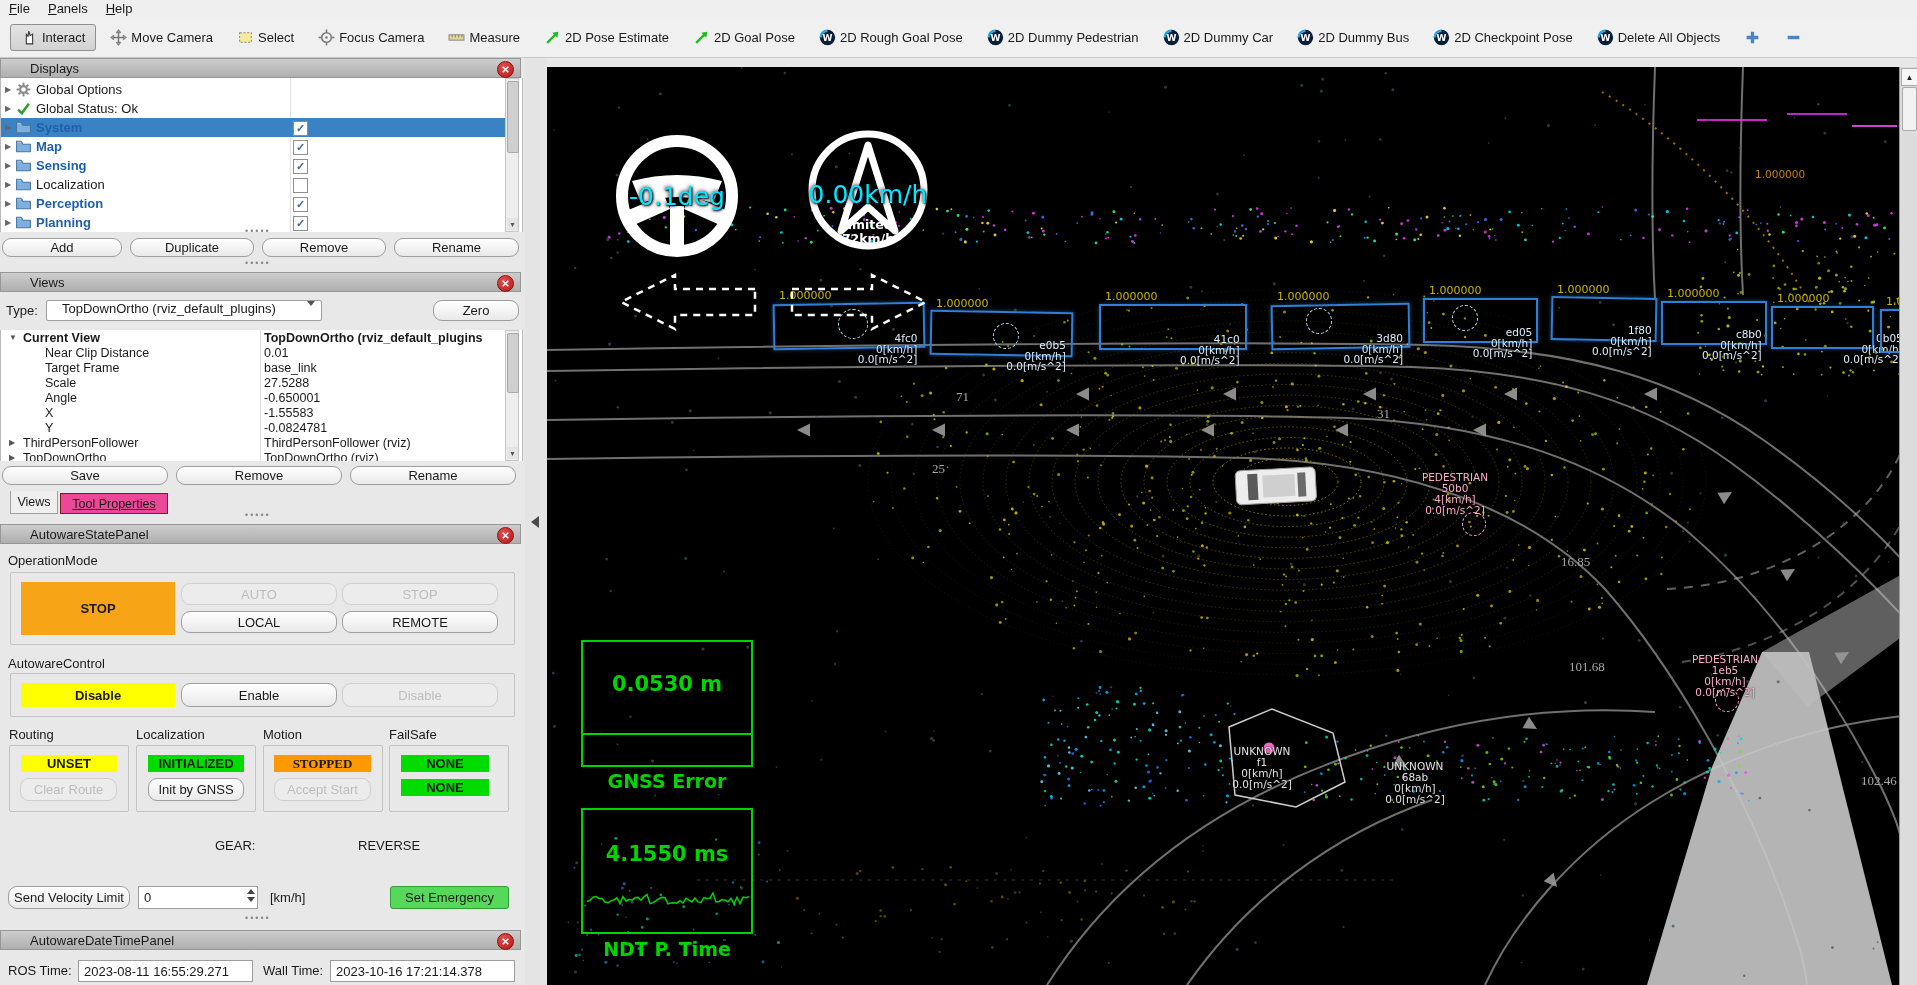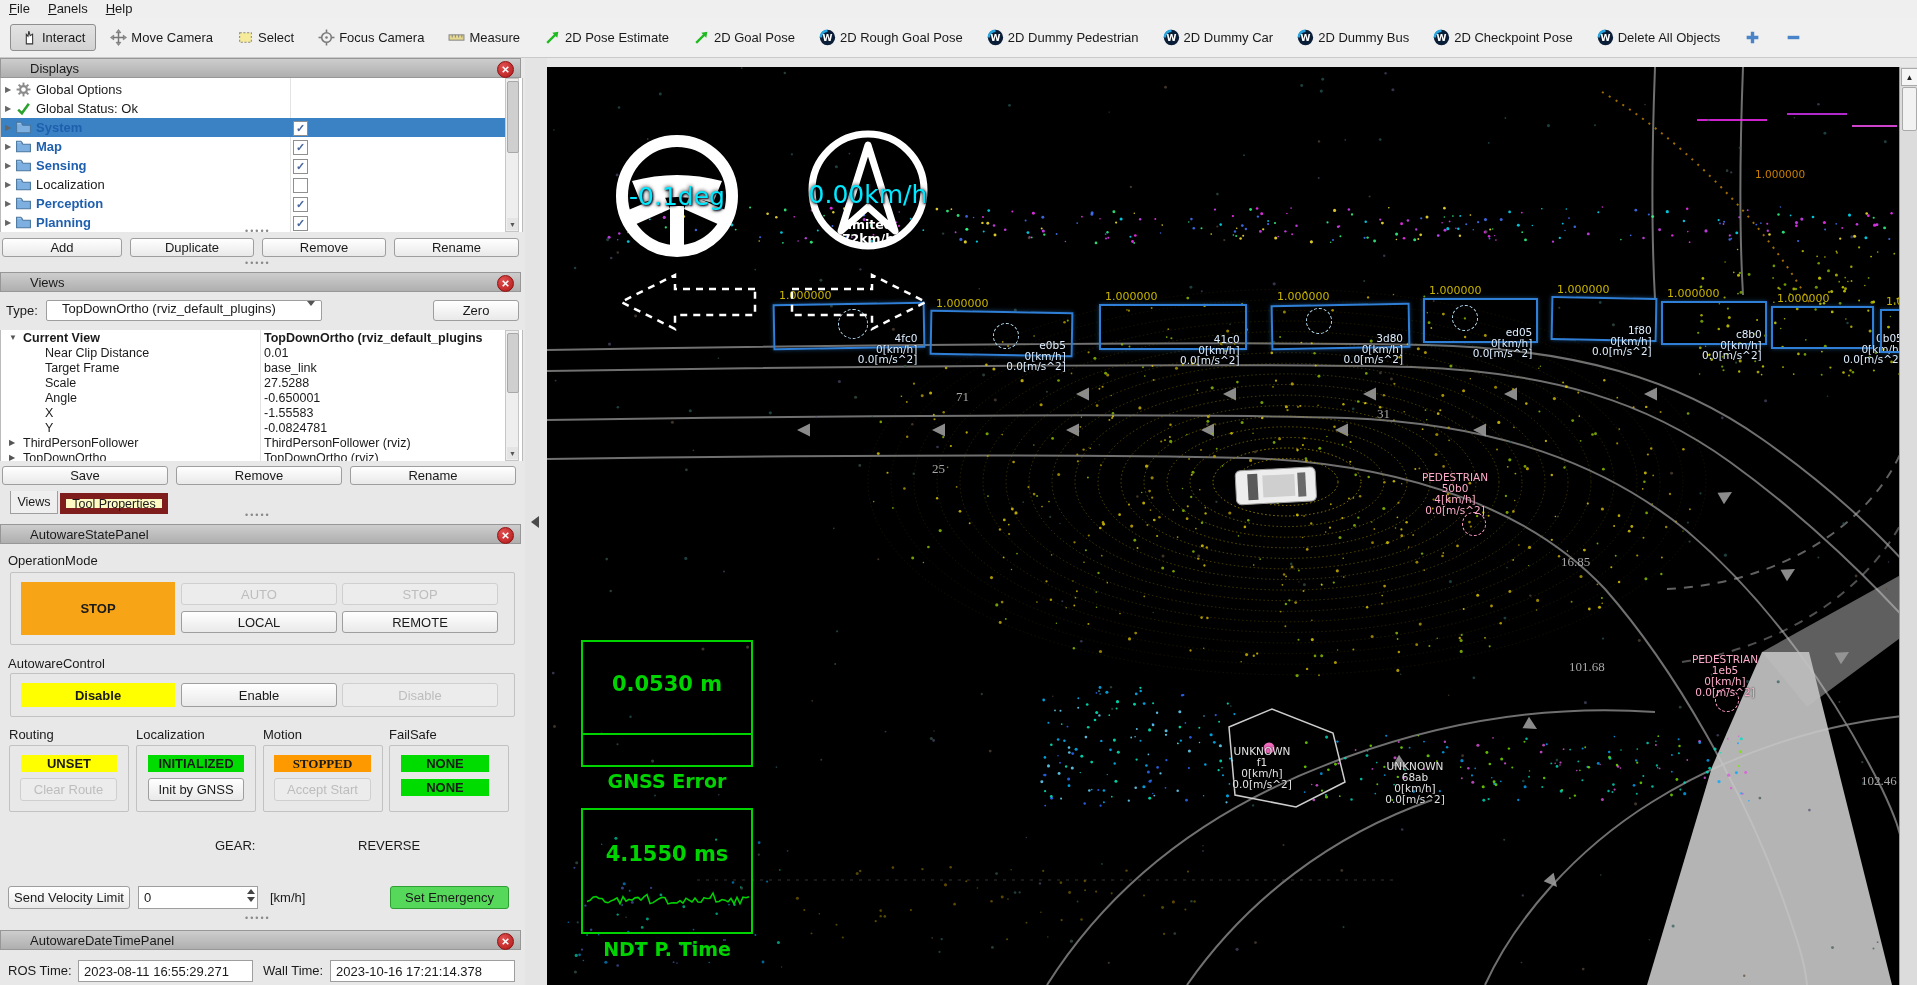--- a/index.html
+++ b/index.html
@@ -11,21 +11,21 @@
   .menu-item::first-letter{text-decoration:underline;}
   #toolbar{left:0;top:18px;width:1917px;height:40px;background:#f0f0f0;border-bottom:1px solid #c9c9c9;display:flex;align-items:center;gap:4px;padding-left:10px;box-sizing:border-box;}
   .tool-item{display:flex;align-items:center;gap:4px;padding:4px 10px;border-radius:3px;white-space:nowrap;}
   .tool-item.active{background:linear-gradient(#e3e3e3,#d2d2d2);border:1px solid #8f8f8f;}
   .icon{display:inline-flex;width:17px;height:17px;align-items:center;justify-content:center;}
   .icon svg{width:17px;height:17px;}
   
   .panel-header{left:0;width:521px;height:20px;background:linear-gradient(#cdcdcd,#afafaf);border:1px solid #979797;box-sizing:border-box;display:flex;align-items:center;gap:6px;padding-left:6px;}
   .close-btn{position:absolute;right:6px;top:2px;width:15px;height:15px;border-radius:50%;background:radial-gradient(circle at 35% 30%,#e05050,#b41818);border:1px solid #8c1010;color:#fff;display:flex;align-items:center;justify-content:center;}
   .close-btn svg{width:7px;height:7px;}
-  .btn{background:linear-gradient(#ffffff,#e9e9e9);border:1px solid #9e9e9e;border-radius:3px;display:flex;align-items:center;justify-content:center;box-sizing:border-box;}
+  .btn{background:linear-gradient(#ffffff,#e9e9e9);border:1px solid #9e9e9e;border-radius:9px;display:flex;align-items:center;justify-content:center;box-sizing:border-box;}
   .btn.disabled{background:#ececec;color:#bdbdbd;border-color:#cfcfcf;}
   .chip{display:flex;align-items:center;justify-content:center;font-weight:bold;box-sizing:border-box;}
   .gbox{border:1px solid #c2c2c2;border-radius:2px;box-sizing:border-box;}
   .dots-handle{color:#8a8a8a;font-size:9px;letter-spacing:2px;}
   
   #tree{left:0;top:78px;width:521px;height:154px;background:#fff;border-left:1px solid #bbb;border-right:1px solid #bbb;}
   .tree-row{position:absolute;left:0;width:506px;height:19px;display:flex;align-items:center;}
   .tree-row .exp{width:14px;text-align:center;color:#666;font-size:8px;}
   .tree-row .lbl{margin-left:4px;}
   .tree-row.sel{background:#3a82c4;}
@@ -38,21 +38,21 @@
   .scrollarrow{position:absolute;left:1px;width:11px;height:12px;background:#e4e4e4;color:#555;font-size:7px;display:flex;align-items:center;justify-content:center;}
   
   #prop-table{left:0;top:330px;width:521px;height:131px;background:#fff;border-left:1px solid #bbb;border-right:1px solid #bbb;overflow:hidden;}
   .prop-row{position:absolute;left:0;width:506px;height:15px;display:flex;align-items:center;font-size:12.5px;}
   .prop-name{position:absolute;white-space:nowrap;}
   .prop-val{position:absolute;left:263px;white-space:nowrap;}
   .prop-exp{position:absolute;left:8px;color:#555;font-size:8px;}
   .prop-divider{position:absolute;left:259px;top:0;width:1px;height:100%;background:#e3e3e3;}
   .tab{position:absolute;box-sizing:border-box;display:flex;align-items:center;justify-content:center;font-size:12.5px;}
   .tab.active{background:#efefef;border:1px solid #9e9e9e;border-top:none;}
-  .tab.inactive{background:#fef9c3;border:6px solid #7f1d1d;}
+  .tab.inactive{background:#ec4899;border:1px solid #7f1d1d;text-decoration:underline;}
   select.fake,.dropdown{background:#fff;border:1px solid #9e9e9e;border-radius:2px;}
   .dropdown{display:flex;align-items:flex-start;box-sizing:border-box;padding-left:15px;position:absolute;gap:17px;}
   .dd-arrow{margin-left:auto;margin-right:6px;width:0;height:0;border-left:4px solid transparent;border-right:4px solid transparent;border-top:5px solid #555;}
   .field{background:#fff;border:1px solid #9e9e9e;box-sizing:border-box;display:flex;align-items:center;padding-left:5px;position:absolute;}
   .spin-arrows{position:absolute;right:2px;top:2px;display:flex;flex-direction:column;gap:3px;}
   .spin-arrows .up{width:0;height:0;border-left:4px solid transparent;border-right:4px solid transparent;border-bottom:5px solid #444;}
   .spin-arrows .dn{width:0;height:0;border-left:4px solid transparent;border-right:4px solid transparent;border-top:5px solid #444;}
   
   #viewport{left:547px;top:67px;width:1370px;height:918px;background:#000;overflow:hidden;}
   #decor{position:absolute;left:0;top:0;}

